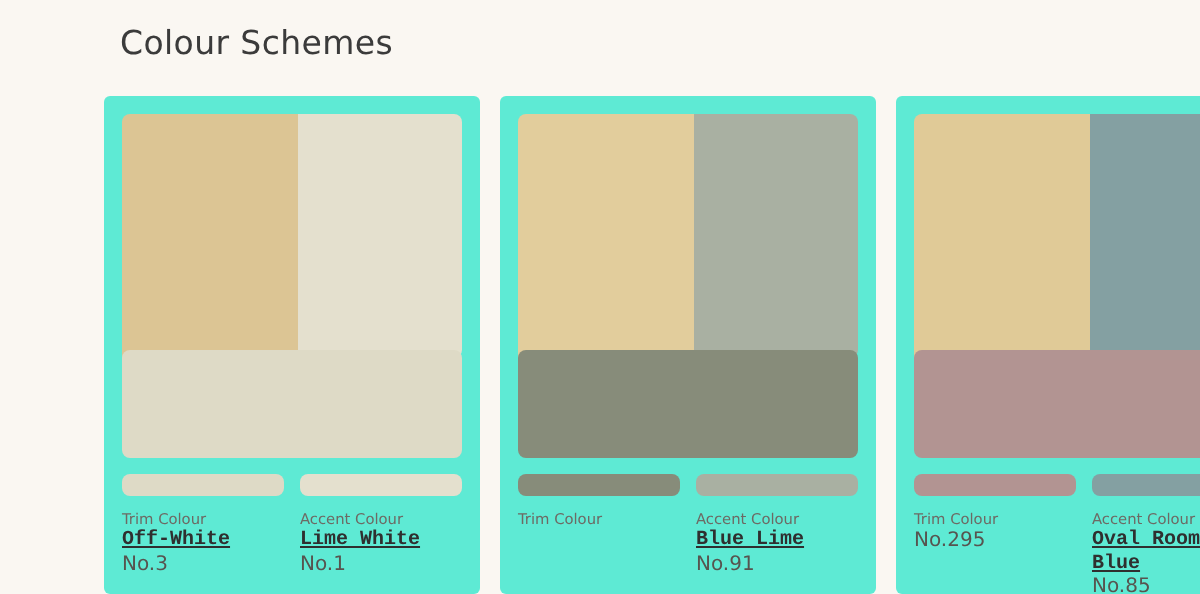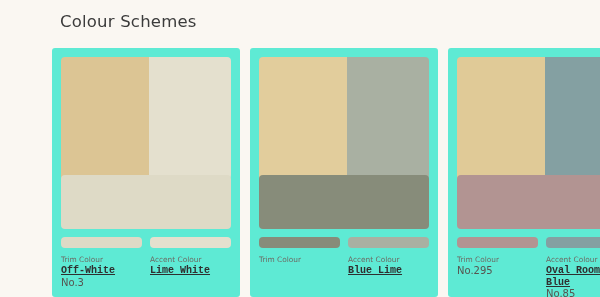--- a/index.html
+++ b/index.html
@@ -153,20 +153,21 @@
 
       <div class="legend">
         <div class="legend-col">
           <div class="legend-role">Trim Colour</div>
           <div class="legend-name">Off-White</div>
           <div class="legend-no">No.3</div>
         </div>
         <div class="legend-col">
           <div class="legend-role">Accent Colour</div>
           <div class="legend-name">Lime White</div>
+          <div class="legend-no">No.1</div>
         </div>
       </div>
     </div>
 
     <div class="scheme-card">
       <div class="block">
         <div class="block-main" style="background-color: rgb(226, 205, 156);"></div>
         <div class="block-accent" style="background-color: rgb(169, 176, 162);"></div>
         <div class="block-trim" style="background-color: rgb(135, 140, 122);"></div>
       </div>
@@ -176,20 +177,21 @@
         <div class="pill" style="background-color: rgb(169, 176, 162);"></div>
       </div>
 
       <div class="legend">
         <div class="legend-col">
           <div class="legend-role">Trim Colour</div>
         </div>
         <div class="legend-col">
           <div class="legend-role">Accent Colour</div>
           <div class="legend-name">Blue Lime</div>
+          <div class="legend-no">No.91</div>
         </div>
       </div>
     </div>
 
     <div class="scheme-card">
       <div class="block">
         <div class="block-main" style="background-color: rgb(224, 202, 151);"></div>
         <div class="block-accent" style="background-color: rgb(132, 160, 162);"></div>
         <div class="block-trim" style="background-color: rgb(178, 148, 146);"></div>
       </div>

